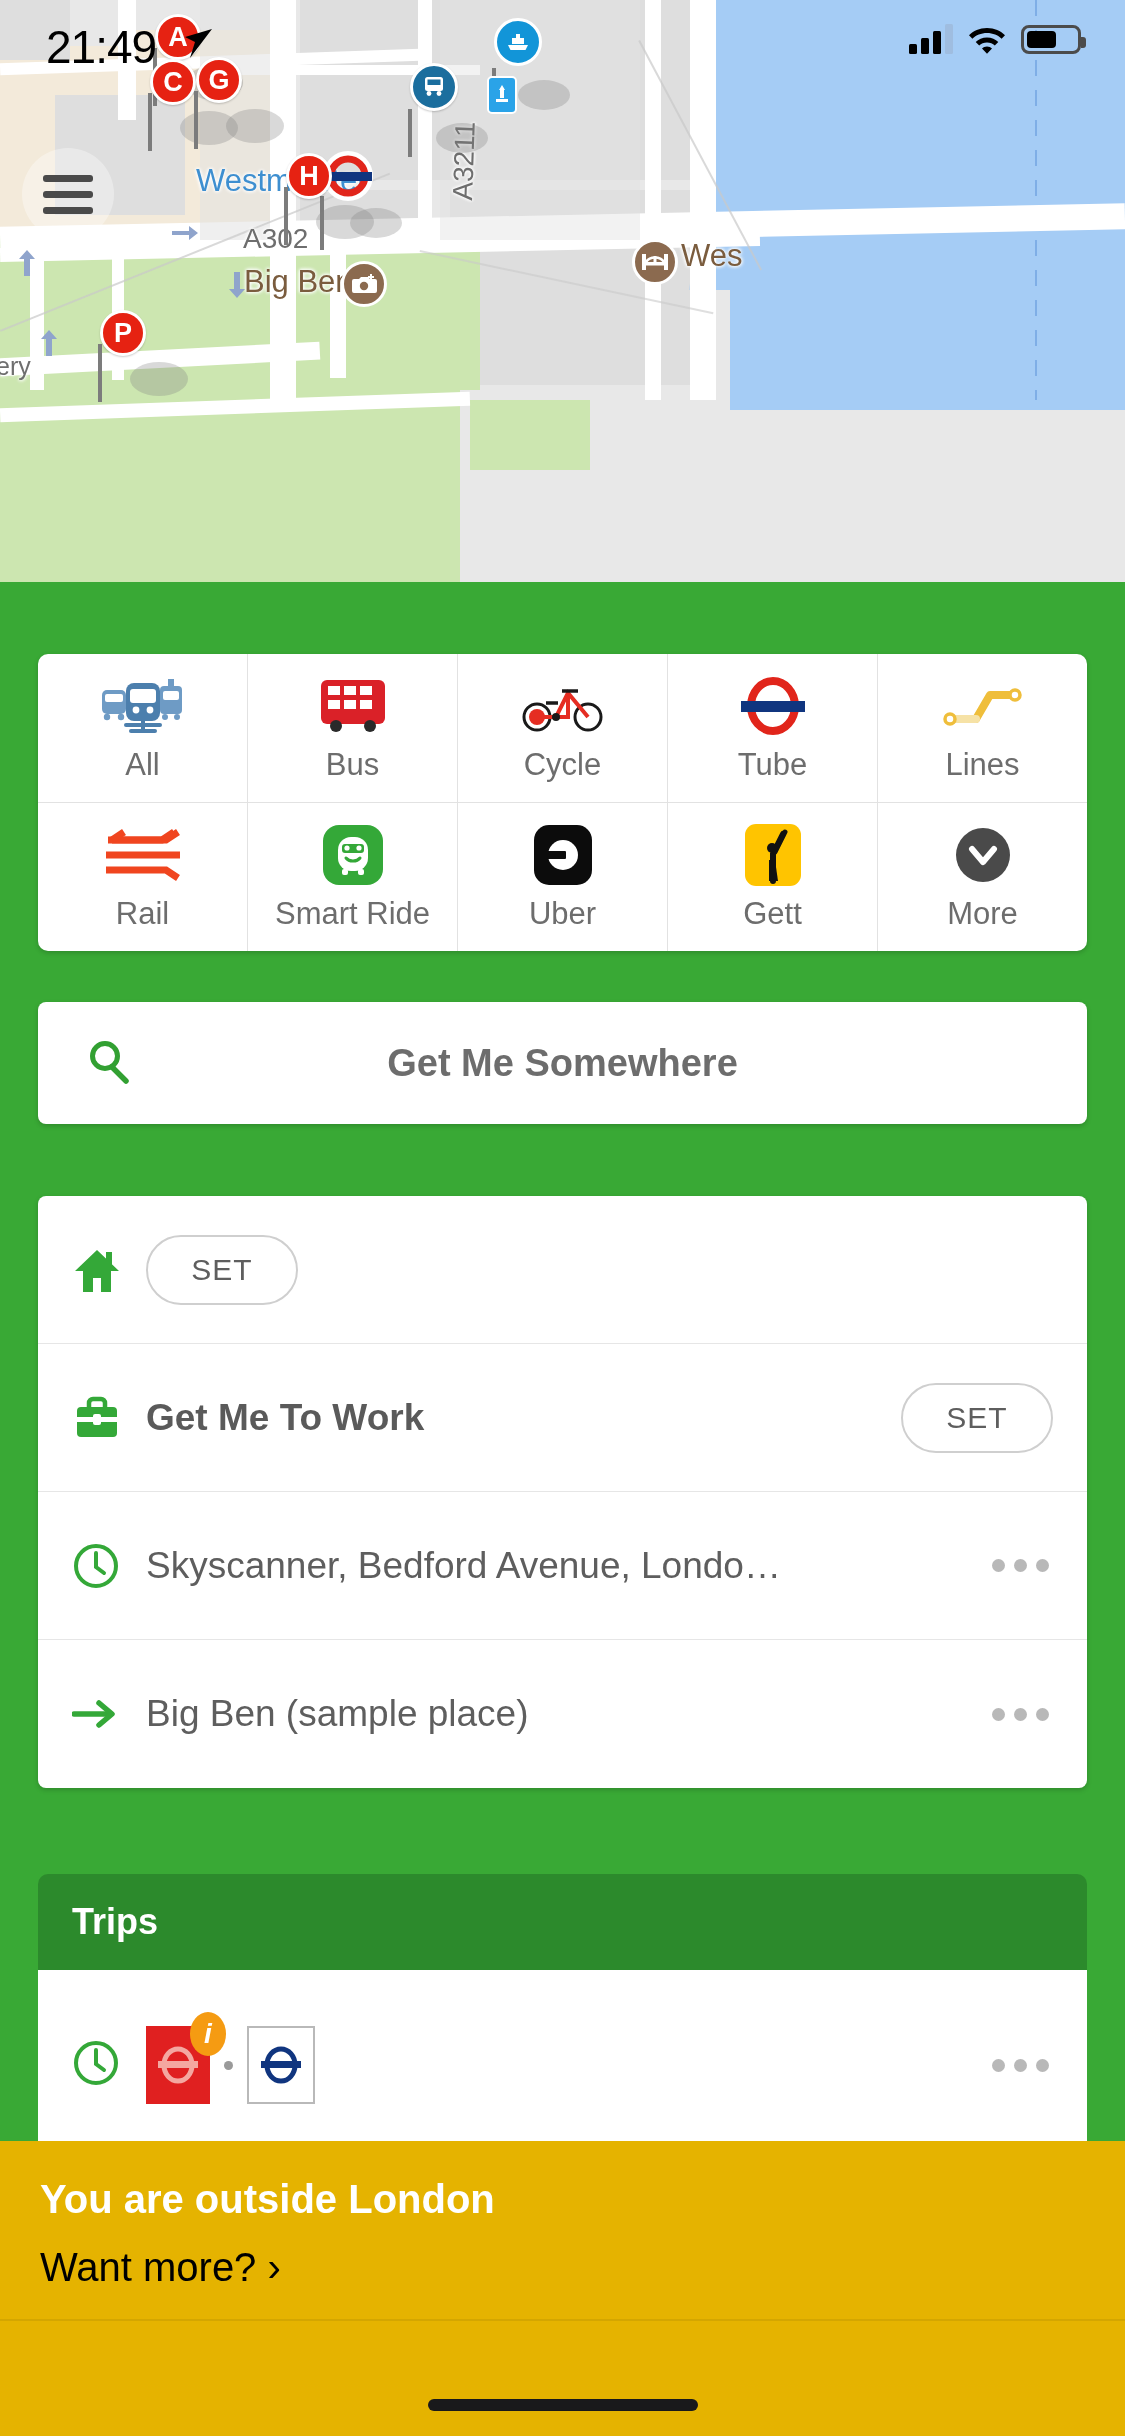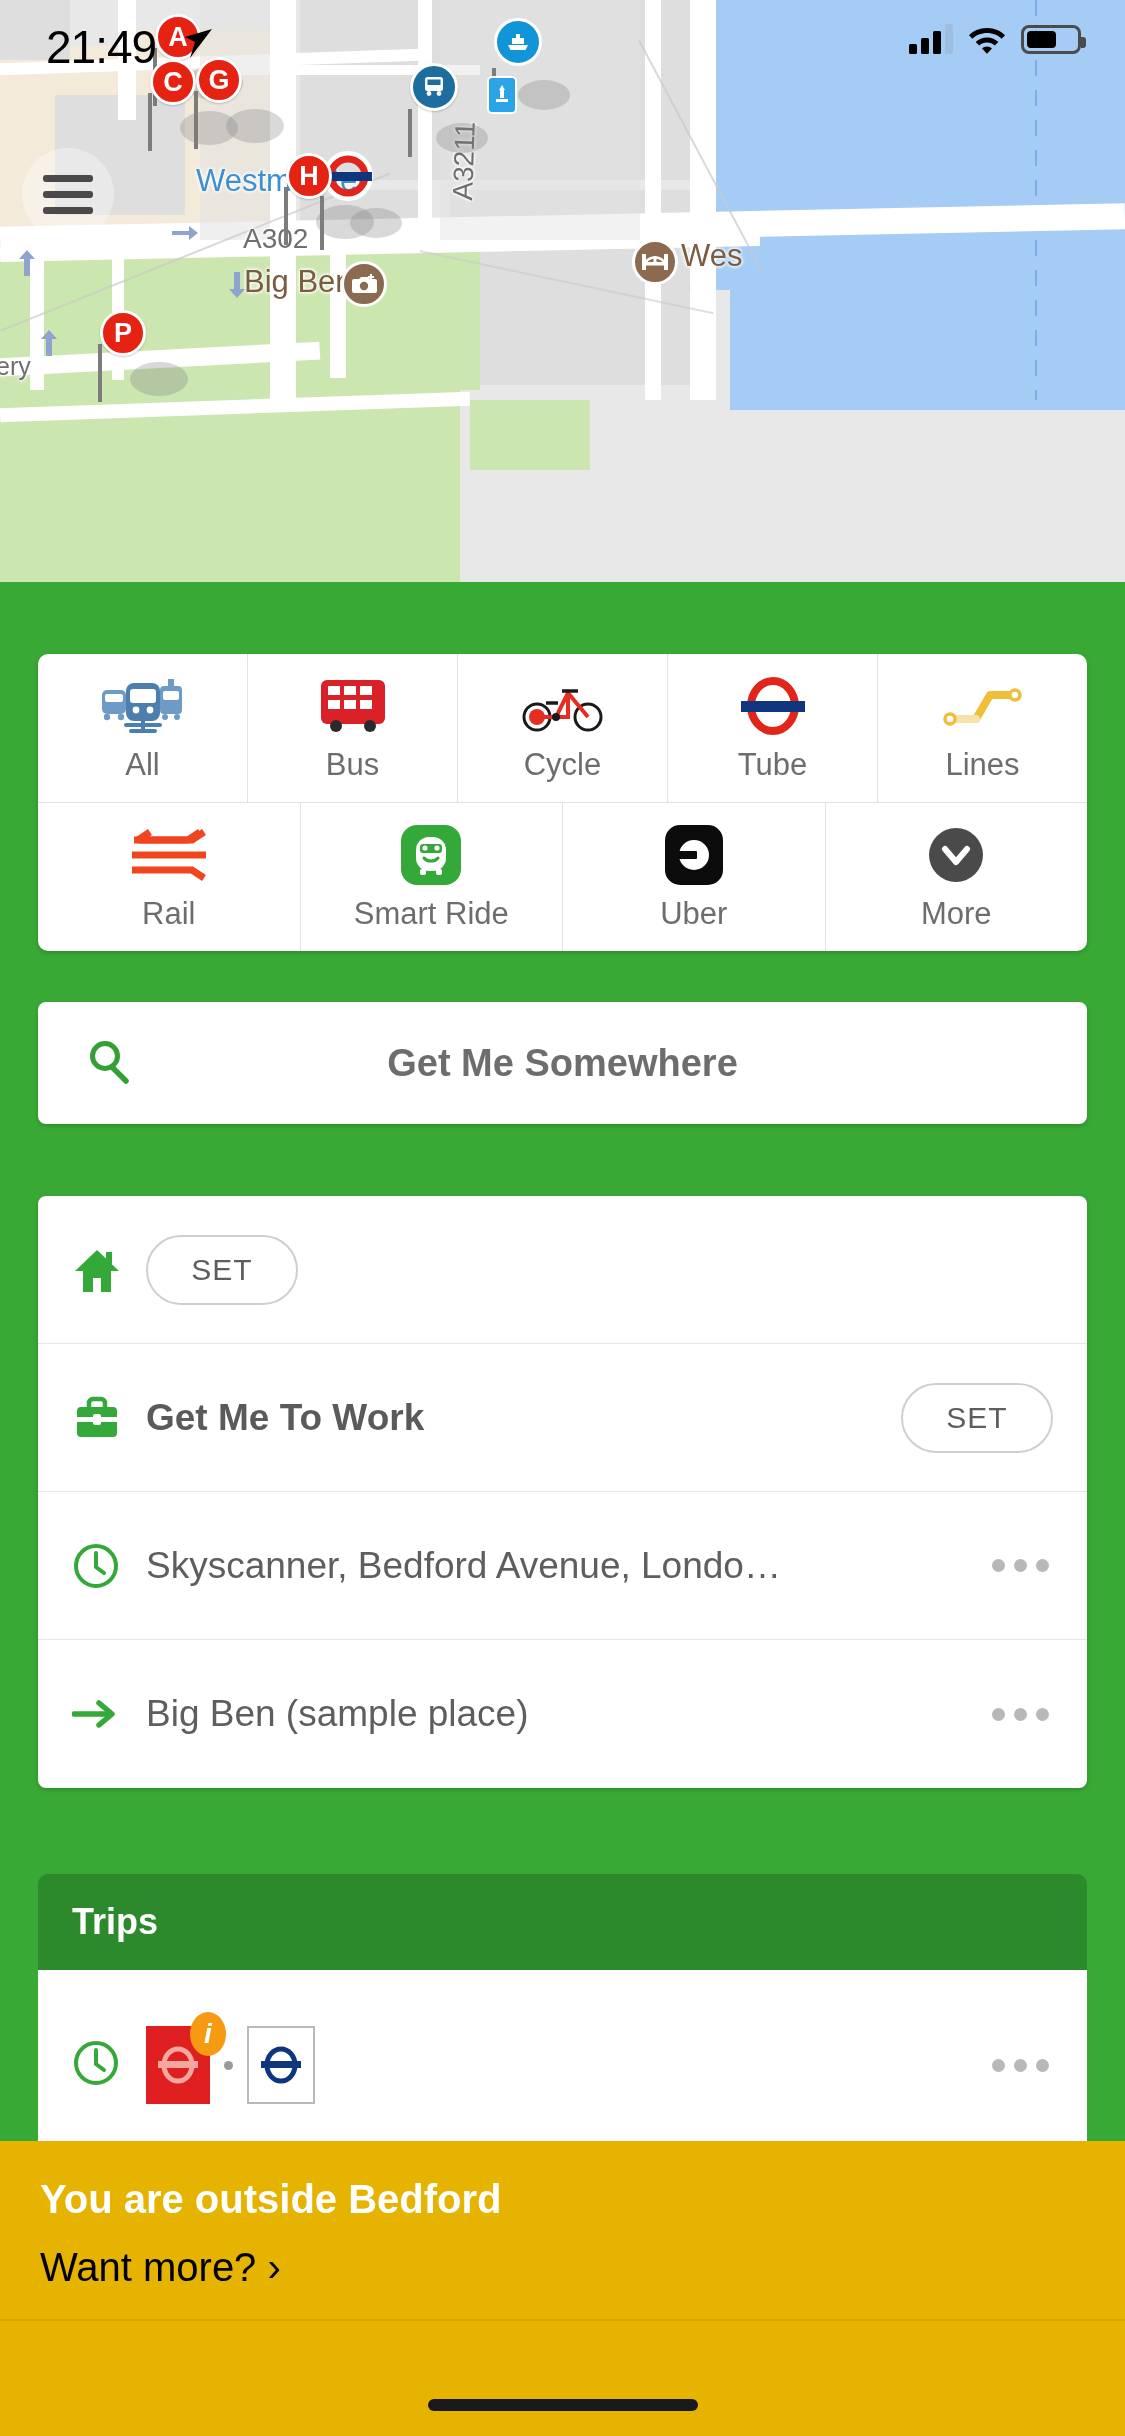--- a/index.html
+++ b/index.html
@@ -480,20 +480,32 @@
         <div class="ic">
           <svg width="58" height="60" viewBox="0 0 58 60">
             <rect x="0" y="0" width="58" height="60" rx="15" fill="#0C0C0C"></rect>
             <circle cx="29" cy="30" r="15" fill="#fff"></circle>
             <rect x="10" y="26" width="22" height="8" rx="1" fill="#0C0C0C"></rect>
           </svg>
         </div>
         <div class="lbl">Uber</div>
       </div>
 
+      <div class="mode">
+        <div class="ic">
+          <svg width="56" height="62" viewBox="0 0 56 62">
+            <rect x="0" y="0" width="56" height="62" rx="11" fill="#FFC400"></rect>
+            <path d="M28 57 L28 30 L38 10" stroke="#111" stroke-width="6" fill="none" stroke-linecap="round"></path>
+            <path d="M24 57 L33 57 L30 36 L24 36 Z" fill="#111"></path>
+            <circle cx="27" cy="24" r="5" fill="#111"></circle>
+            <path d="M30 28 L40 8" stroke="#111" stroke-width="5" stroke-linecap="round"></path>
+          </svg>
+        </div>
+        <div class="lbl">Gett</div>
+      </div>
 
       <div class="mode">
         <div class="ic">
           <svg width="58" height="58" viewBox="0 0 58 58">
             <circle cx="29" cy="29" r="27" fill="#4A4A4A"></circle>
             <path d="M18 23 L29 36 L40 23" stroke="#fff" stroke-width="6" fill="none" stroke-linecap="round" stroke-linejoin="round"></path>
           </svg>
         </div>
         <div class="lbl">More</div>
       </div>
@@ -596,19 +608,19 @@
       </span>
       <span class="dots">
           <i></i>
           <i></i>
           <i></i>
         </span>
     </div>
   </div>
 
   <div class="banner">
-    <div class="l1">You are outside Bedford</div>
+    <div class="l1">You are outside London</div>
     <div class="l2">Want more? ›</div>
     <div class="divider"></div>
     <div class="home-indicator"></div>
   </div>
 
 </div>
 
 </body></html>

